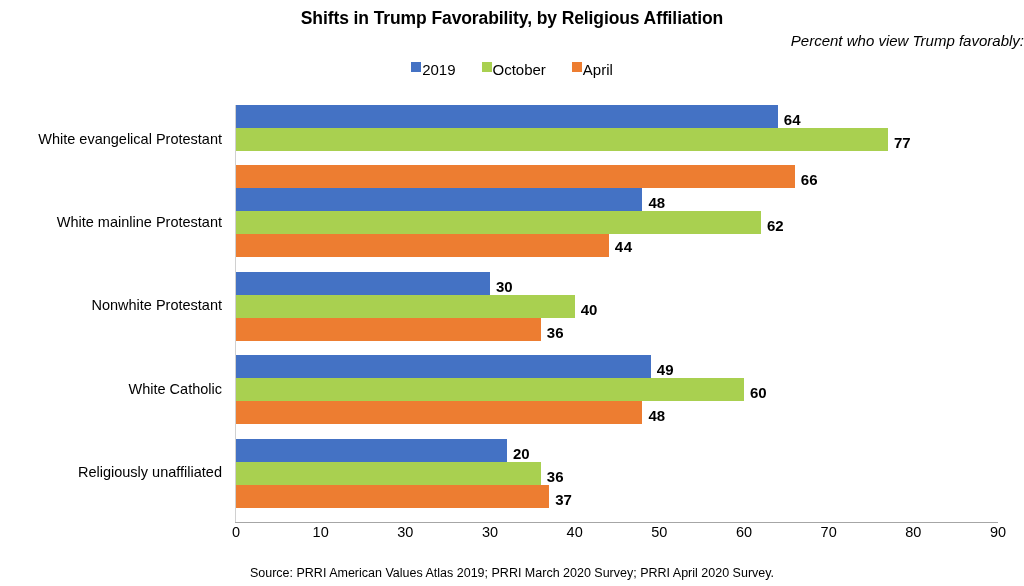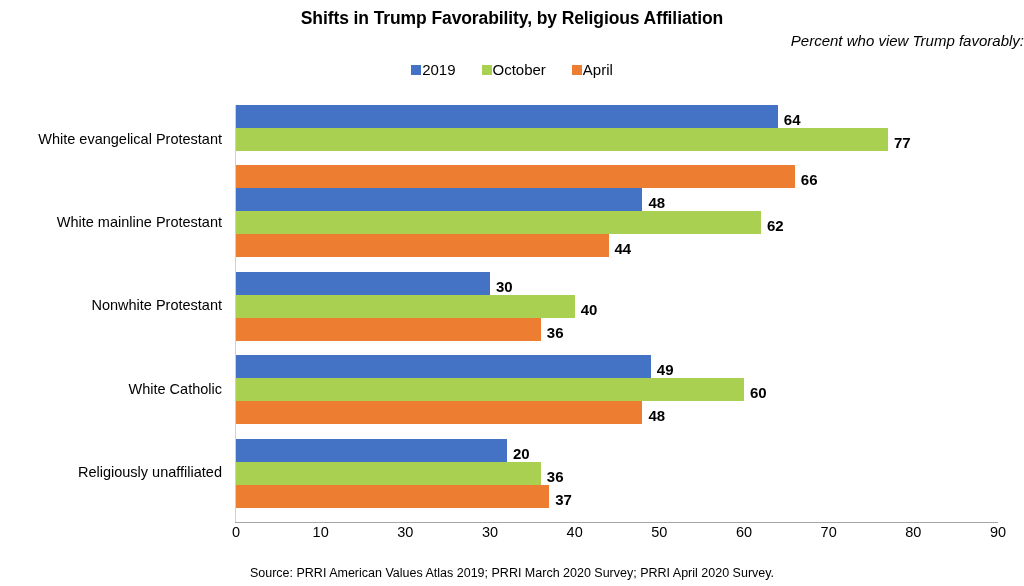--- a/index.html
+++ b/index.html
@@ -46,21 +46,20 @@
     position: absolute;
     left: 0; top: 62px;
     width: 1024px;
     display: flex;
     justify-content: center;
     align-items: center;
     gap: 26px;
   }
   .legend-item {
     display: flex;
-    align-items: center;
     gap: 1px;
   }
   .legend-swatch {
     width: 10px;
     height: 10px;
     display: block;
   }
   .legend-label {
     font-size: 15px;
     line-height: 15px;
@@ -199,21 +198,21 @@
         <div class="bar-row" style="top: 0px; width: 762px;">
           <div class="bar" style="width: 406.4px; background: rgb(68, 114, 196);"></div>
           <span class="bar-value" style="left: 406.4px;">48</span>
         </div>
         <div class="bar-row" style="top: 23px; width: 762px;">
           <div class="bar" style="width: 524.933px; background: rgb(169, 208, 80);"></div>
           <span class="bar-value" style="left: 524.933px;">62</span>
         </div>
         <div class="bar-row" style="top: 46px; width: 762px;">
           <div class="bar" style="width: 372.533px; background: rgb(237, 125, 49);"></div>
-          <span class="bar-value" style="left: 372.533px;">44</span>
+          <span class="bar-value" style="left: 372.533px; font-family: Liberation Mono, monospace;">44</span>
         </div>
       </div>
       <div class="cat-group" style="top: 166.8px; height: 69px;">
         <div class="cat-label" style="top: 25.5px;">Nonwhite Protestant</div>
         <div class="bar-row" style="top: 0px; width: 762px;">
           <div class="bar" style="width: 254px; background: rgb(68, 114, 196);"></div>
           <span class="bar-value" style="left: 254px;">30</span>
         </div>
         <div class="bar-row" style="top: 23px; width: 762px;">
           <div class="bar" style="width: 338.667px; background: rgb(169, 208, 80);"></div>

